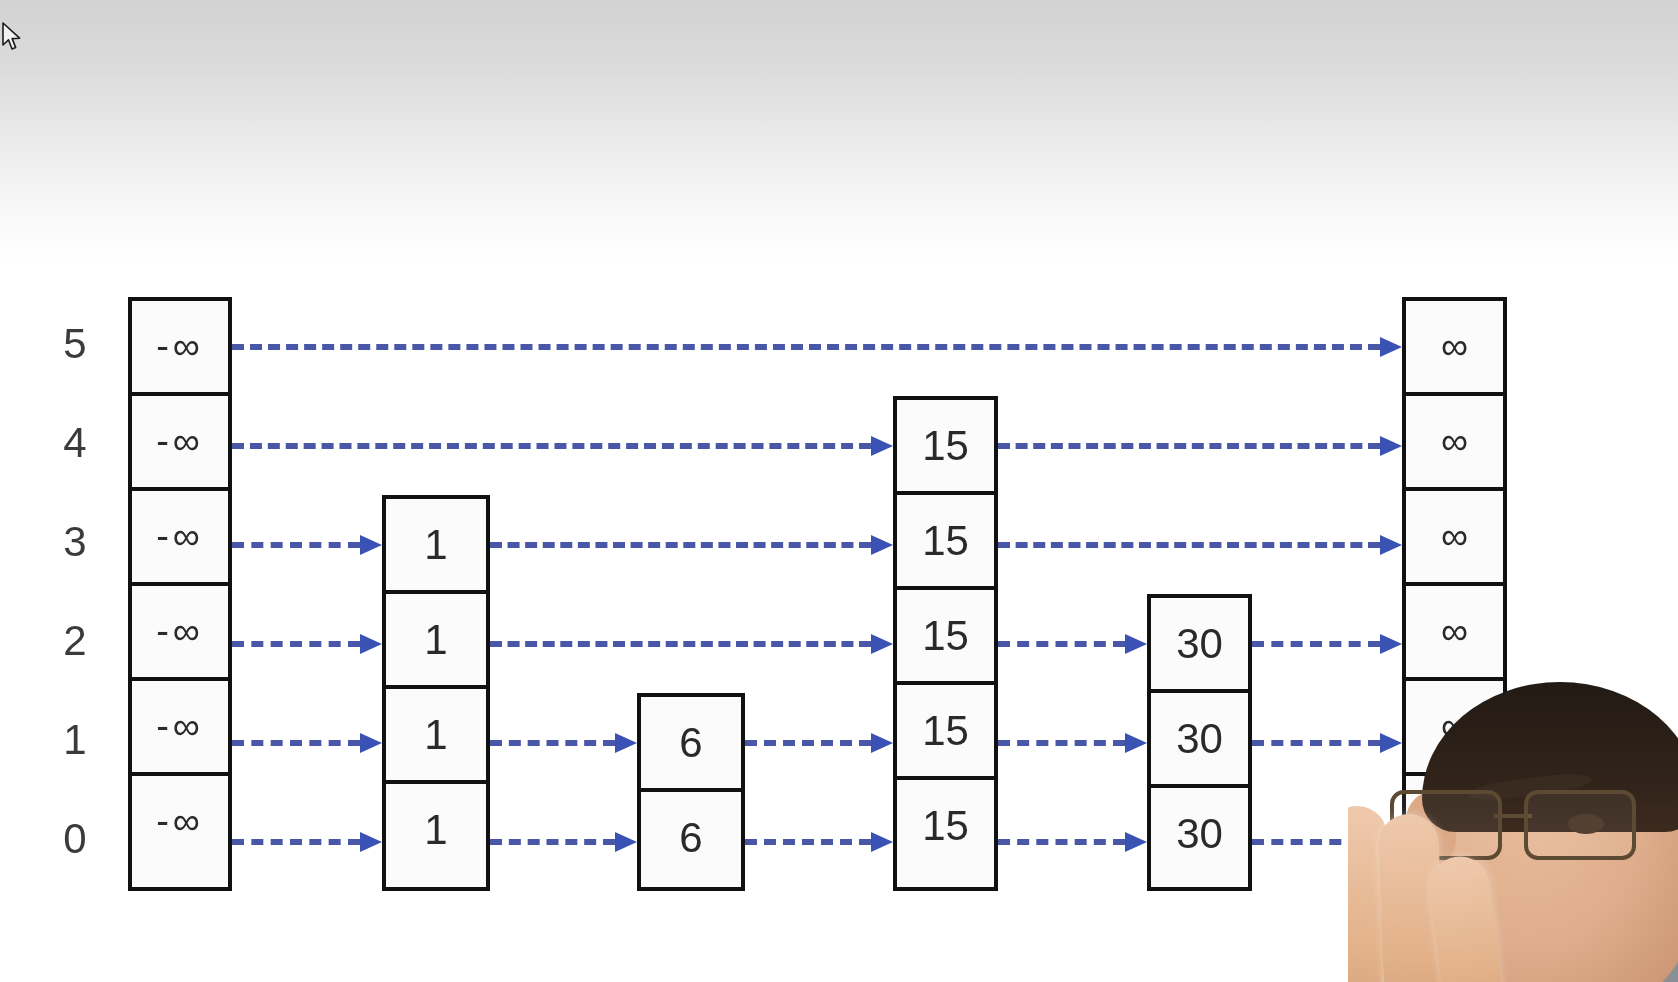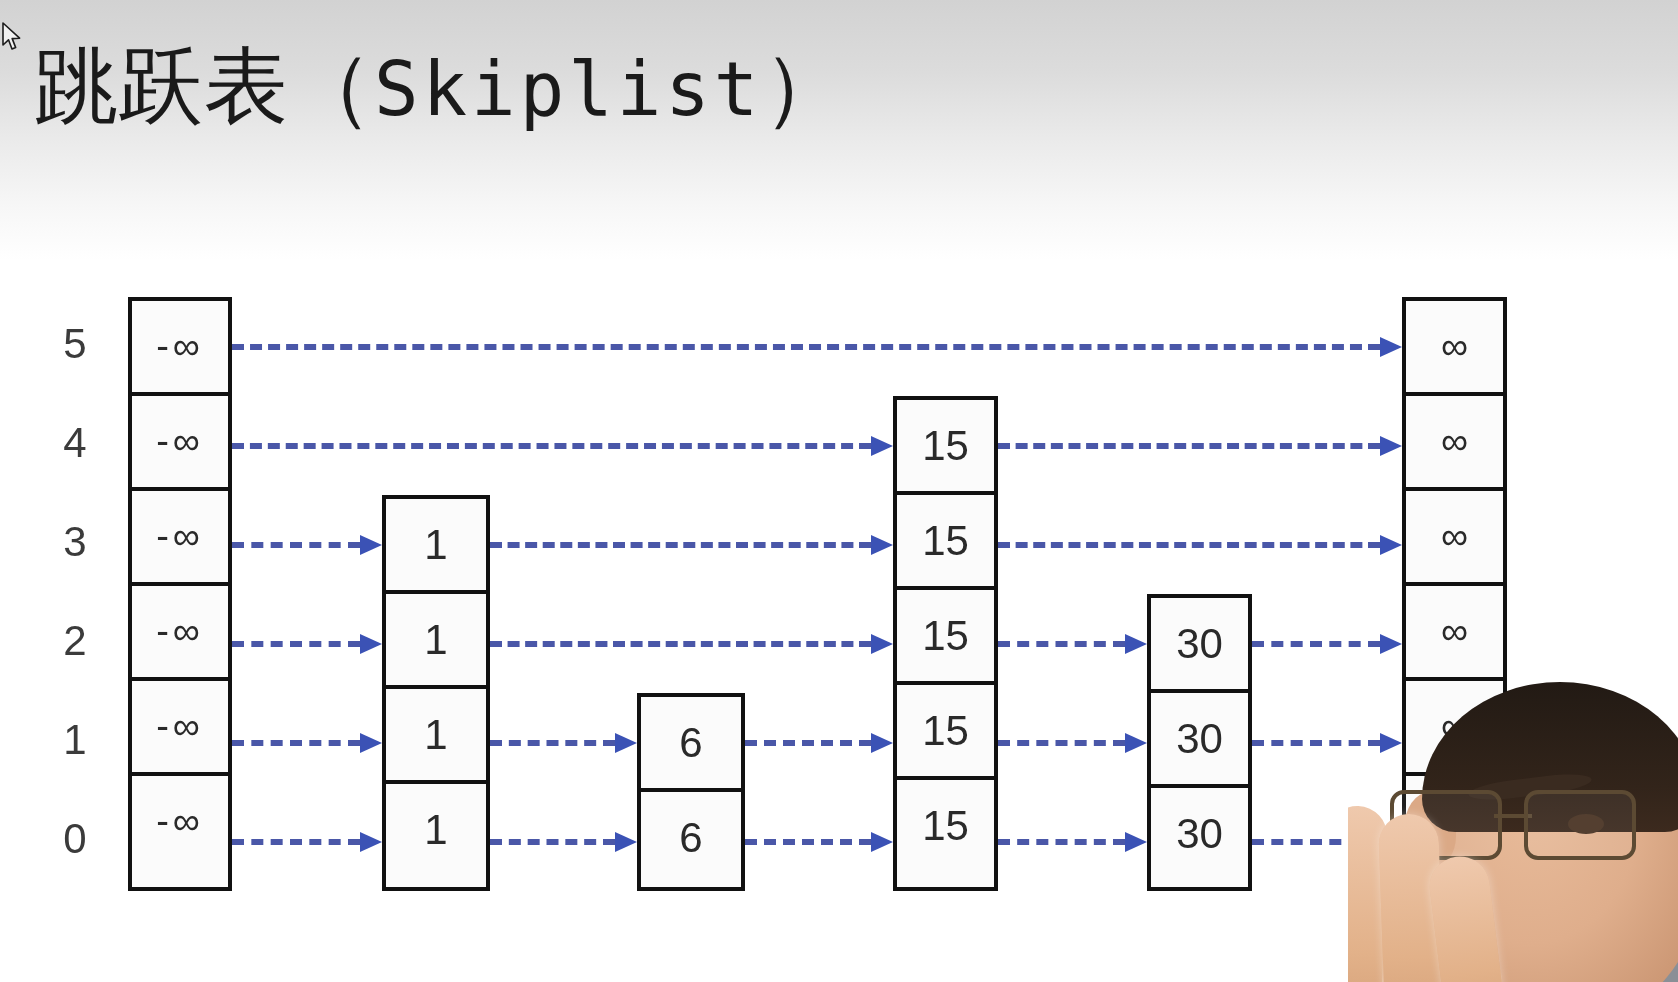--- a/index.html
+++ b/index.html
@@ -246,23 +246,20 @@
     background: #8a8f96;
   }
 </style>
 </head>
 <body>
 
 <div id="slide">
 
   <div id="header-band"></div>
 
-  <div id="slide-title">
-    <span>跳跃表</span><span class="paren">（</span><span class="mono">Skiplist</span><span class="paren">）</span>
-  </div>
 
   <svg id="cursor" viewBox="0 0 22 30">
     <path d="M1,1 L1,23 L6.5,17.8 L10,27 L13.6,25.4 L10.2,16.6 L17.6,16.2 Z" fill="#f2f2f2" stroke="#1c1c1c" stroke-width="1.6" stroke-linejoin="round"></path>
   </svg>
 
   <div id="diagram">
       <div class="level-label" style="left: 52px; top: 319.5px;">5</div>
       <div class="level-label" style="left: 52px; top: 418.5px;">4</div>
       <div class="level-label" style="left: 52px; top: 517.5px;">3</div>
       <div class="level-label" style="left: 52px; top: 616.5px;">2</div>

